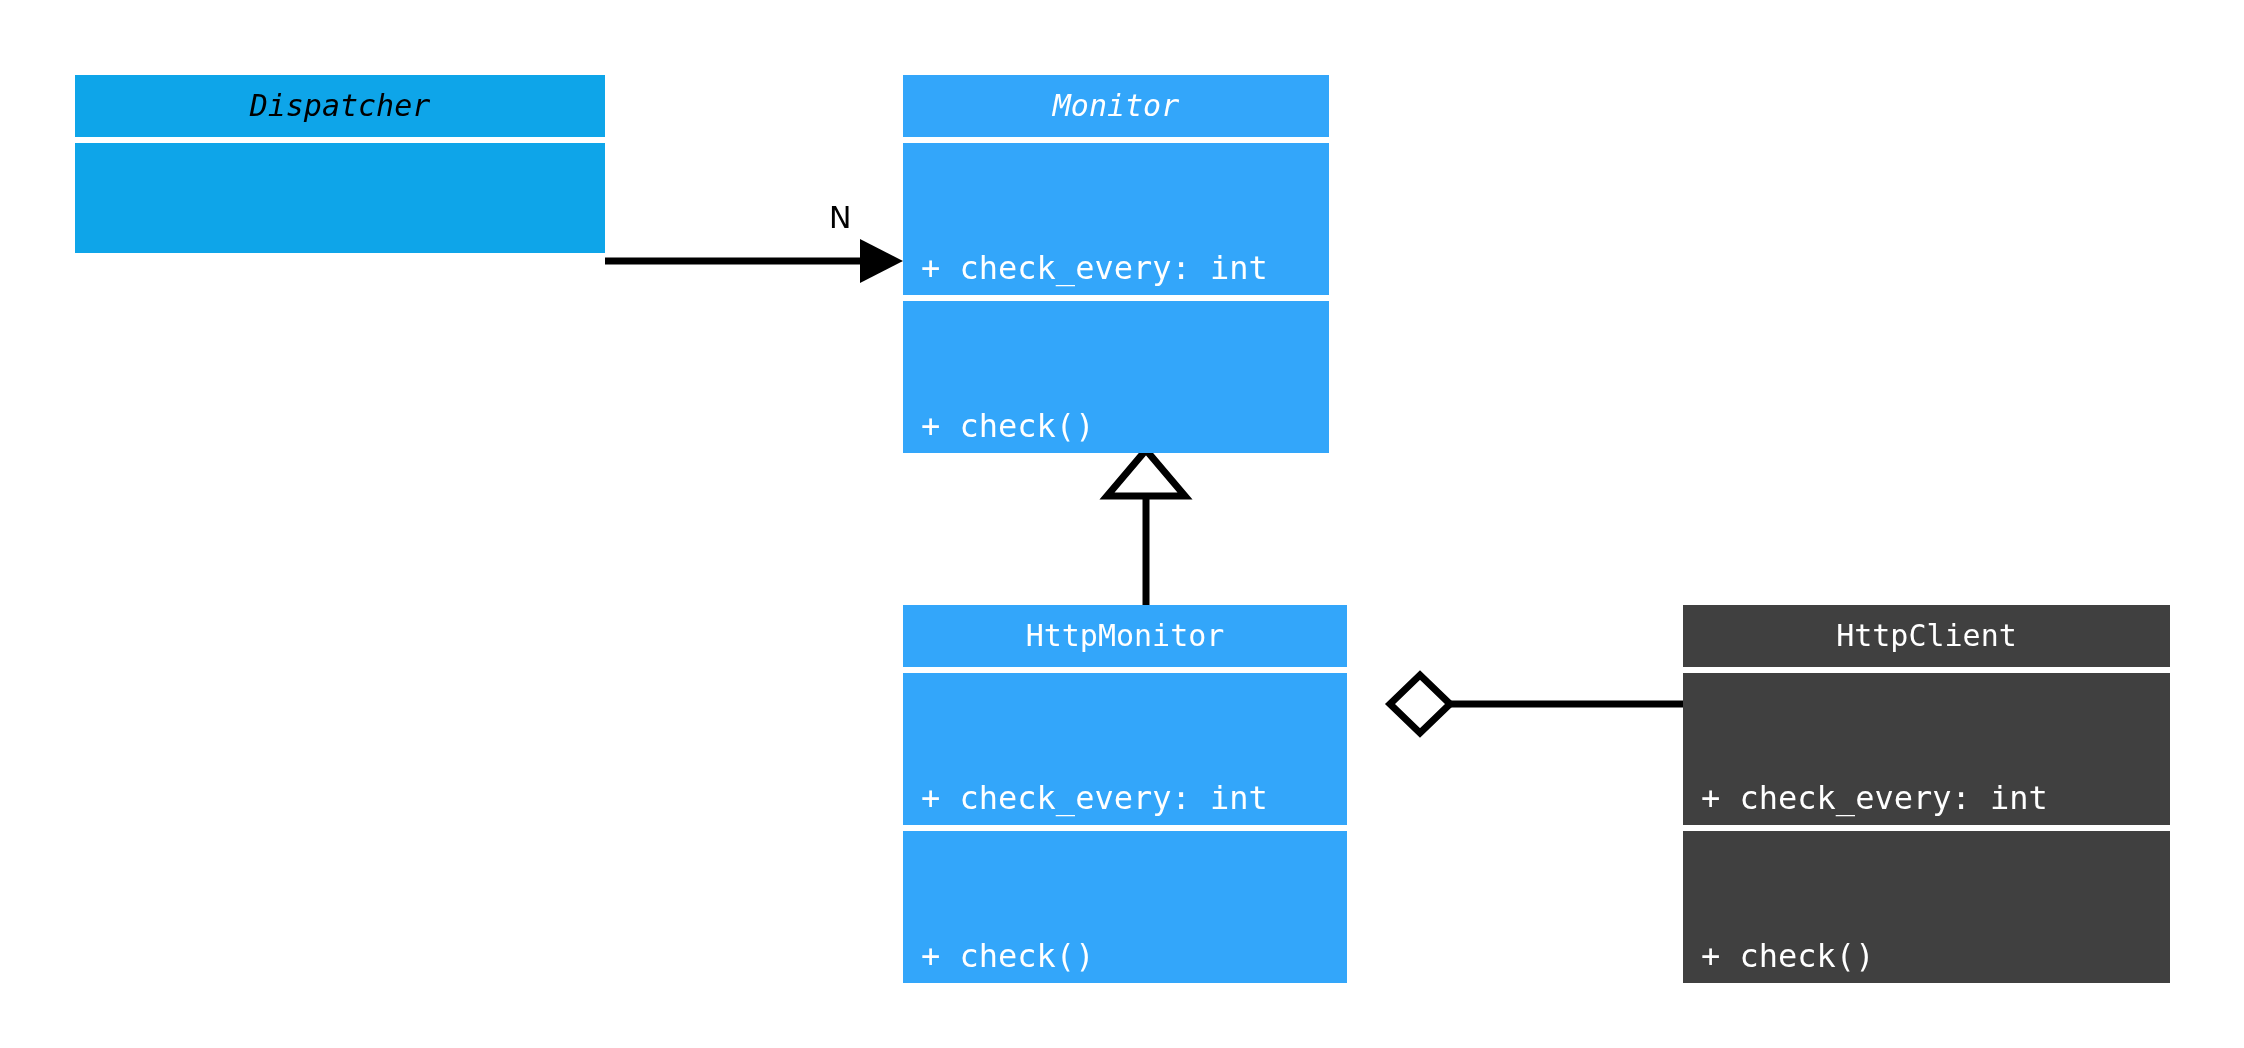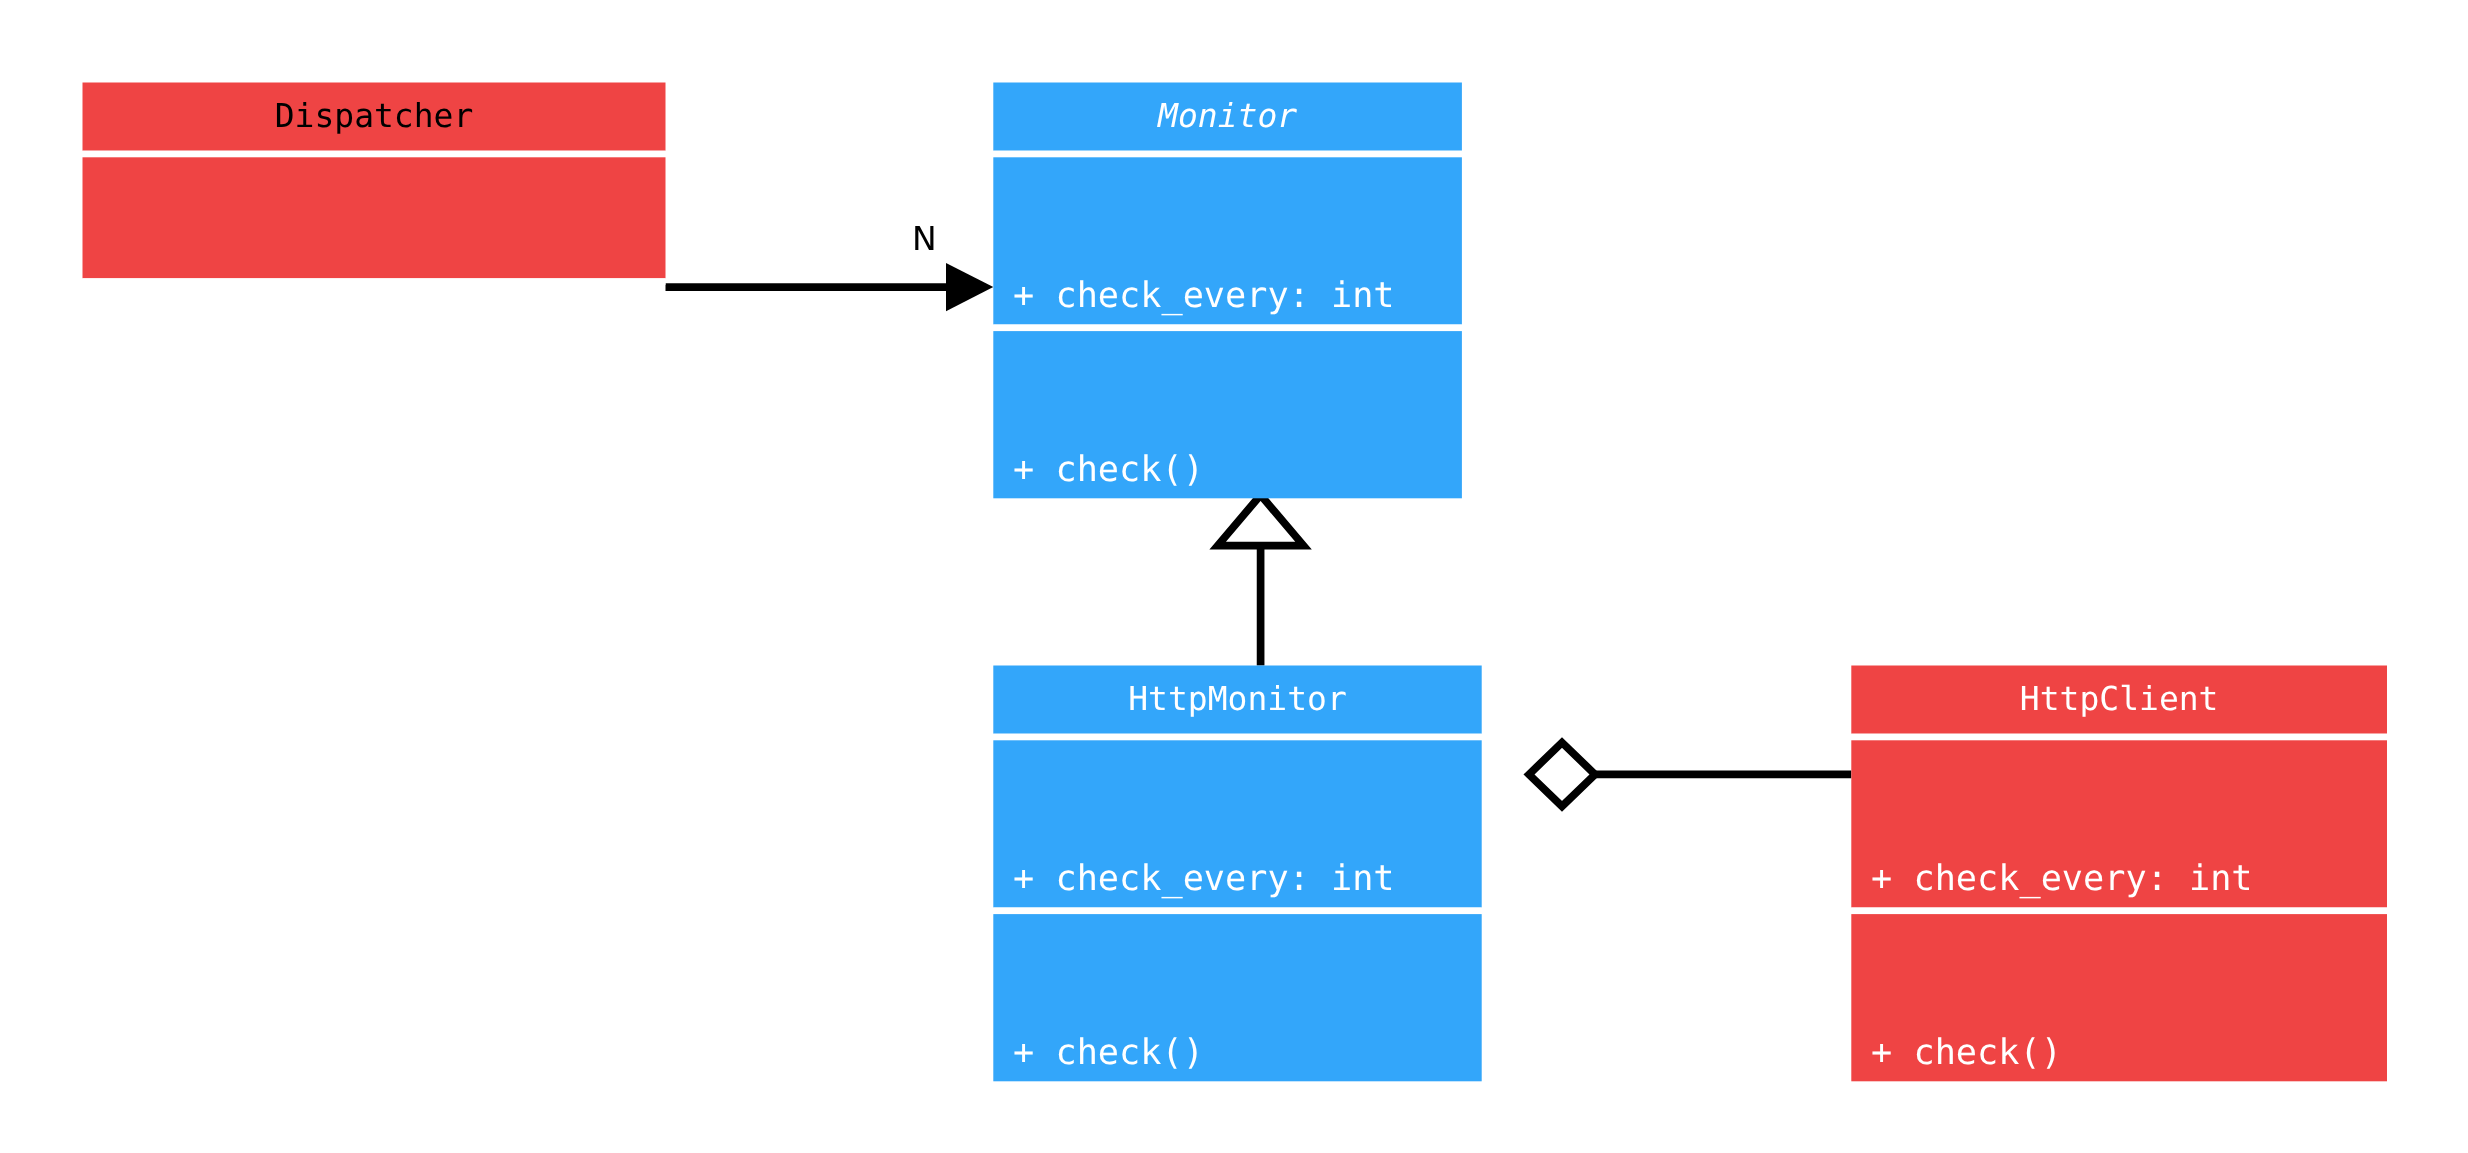--- a/index.html
+++ b/index.html
@@ -49,23 +49,23 @@
     white-space: pre;
   }
 
   
   .sep {
     height: 6px;
     background: #ffffff;
   }
 
   
-  .theme-yellow .uml-compartment { background: #ef4444; color: #000000; }
+  .theme-yellow .uml-compartment { background: #0ea5e9; color: #000000; font-style: italic; }
   .theme-blue   .uml-compartment { background: #33a6fa; color: #ffffff; }
-  .theme-green  .uml-compartment { background: #ef4444; color: #ffffff; }
+  .theme-green  .uml-compartment { background: #404040; color: #ffffff; }
 
   
   .connector-svg {
     position: absolute;
     left: 0;
     top: 0;
     width: 2244px;
     height: 1048px;
     pointer-events: none;
   }

